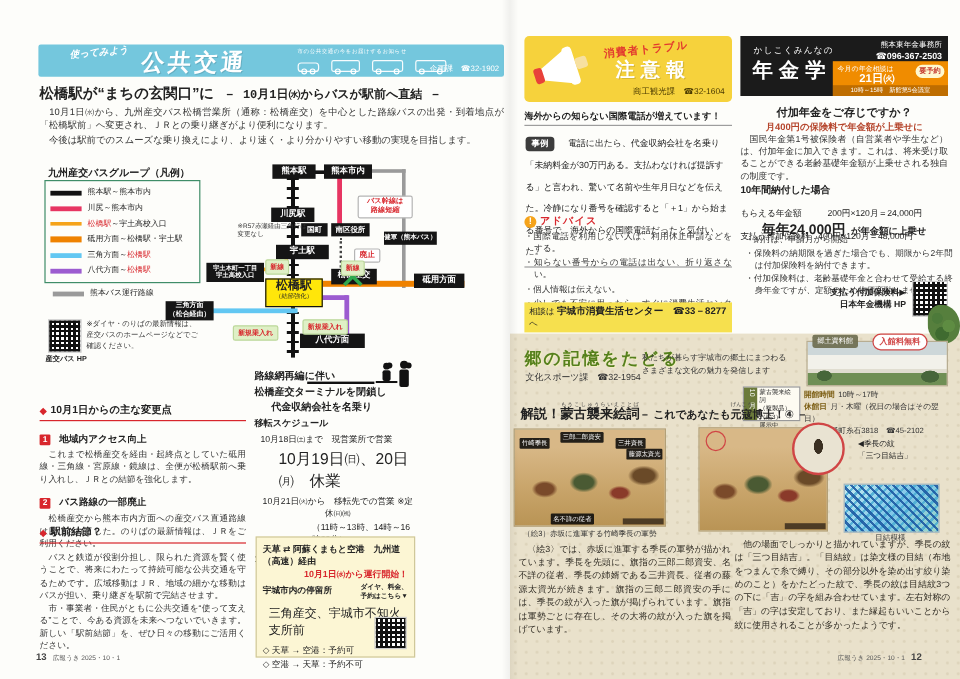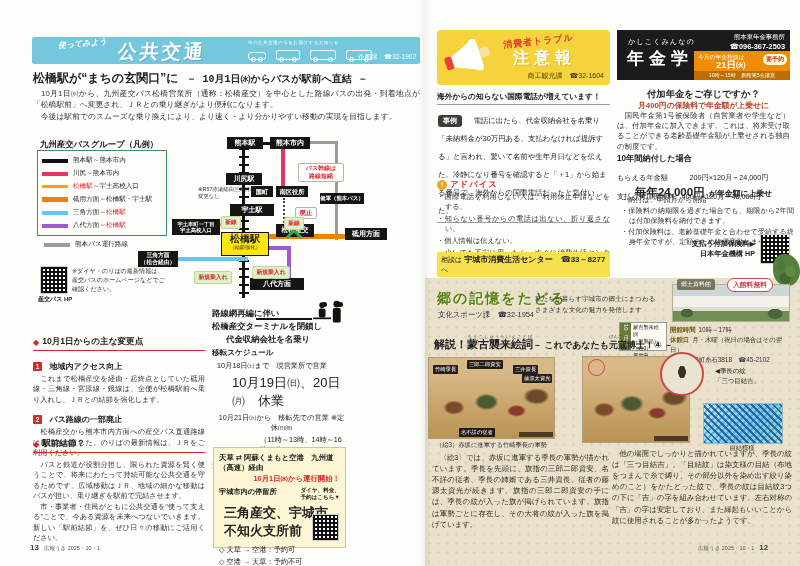--- a/index.html
+++ b/index.html
@@ -252,21 +252,21 @@
     </div>
 
     <div class="ybox">
       <div class="b" style="font-size:7.4px;line-height:1.35;">天草 ⇄ 阿蘇くまもと空港　九州道（高速）経由</div>
       <div class="b" style="font-size:7.4px;color:#d8262c;text-align:right;margin-top:1px;">10月1日㈬から運行開始！</div>
       <div style="display:flex;justify-content:space-between;margin-top:3px;">
         <span class="b" style="font-size:7.2px;">宇城市内の停留所</span>
         <span class="pre b" style="font-size:5.6px;line-height:1.3;text-align:left;">ダイヤ、料金、
 予約はこちら▼</span>
       </div>
-      <div style="font-size:13px;margin:2px 0 0 5px;font-weight:bold;">三角産交、宇城市不知火支所前</div>
+      <div style="font-size:10px;margin:2px 0 0 5px;">三角産交、宇城市不知火支所前</div>
       <div style="font-size:7.2px;margin-top:5px;">◇ 天草 → 空港：予約可</div>
       <div style="font-size:7.2px;margin-top:2px;">◇ 空港 → 天草：予約不可</div>
       <div class="qr abs" style="right:6px;bottom:6px;width:25px;height:25px;"></div>
     </div>
 
     <div class="abs" style="left:30px;top:543px;display:flex;align-items:baseline;gap:5px;">
       <span class="b" style="font-size:8px;color:#444;">13</span>
       <span class="footer-txt">広報うき 2025・10・1</span>
     </div>
   </div>

